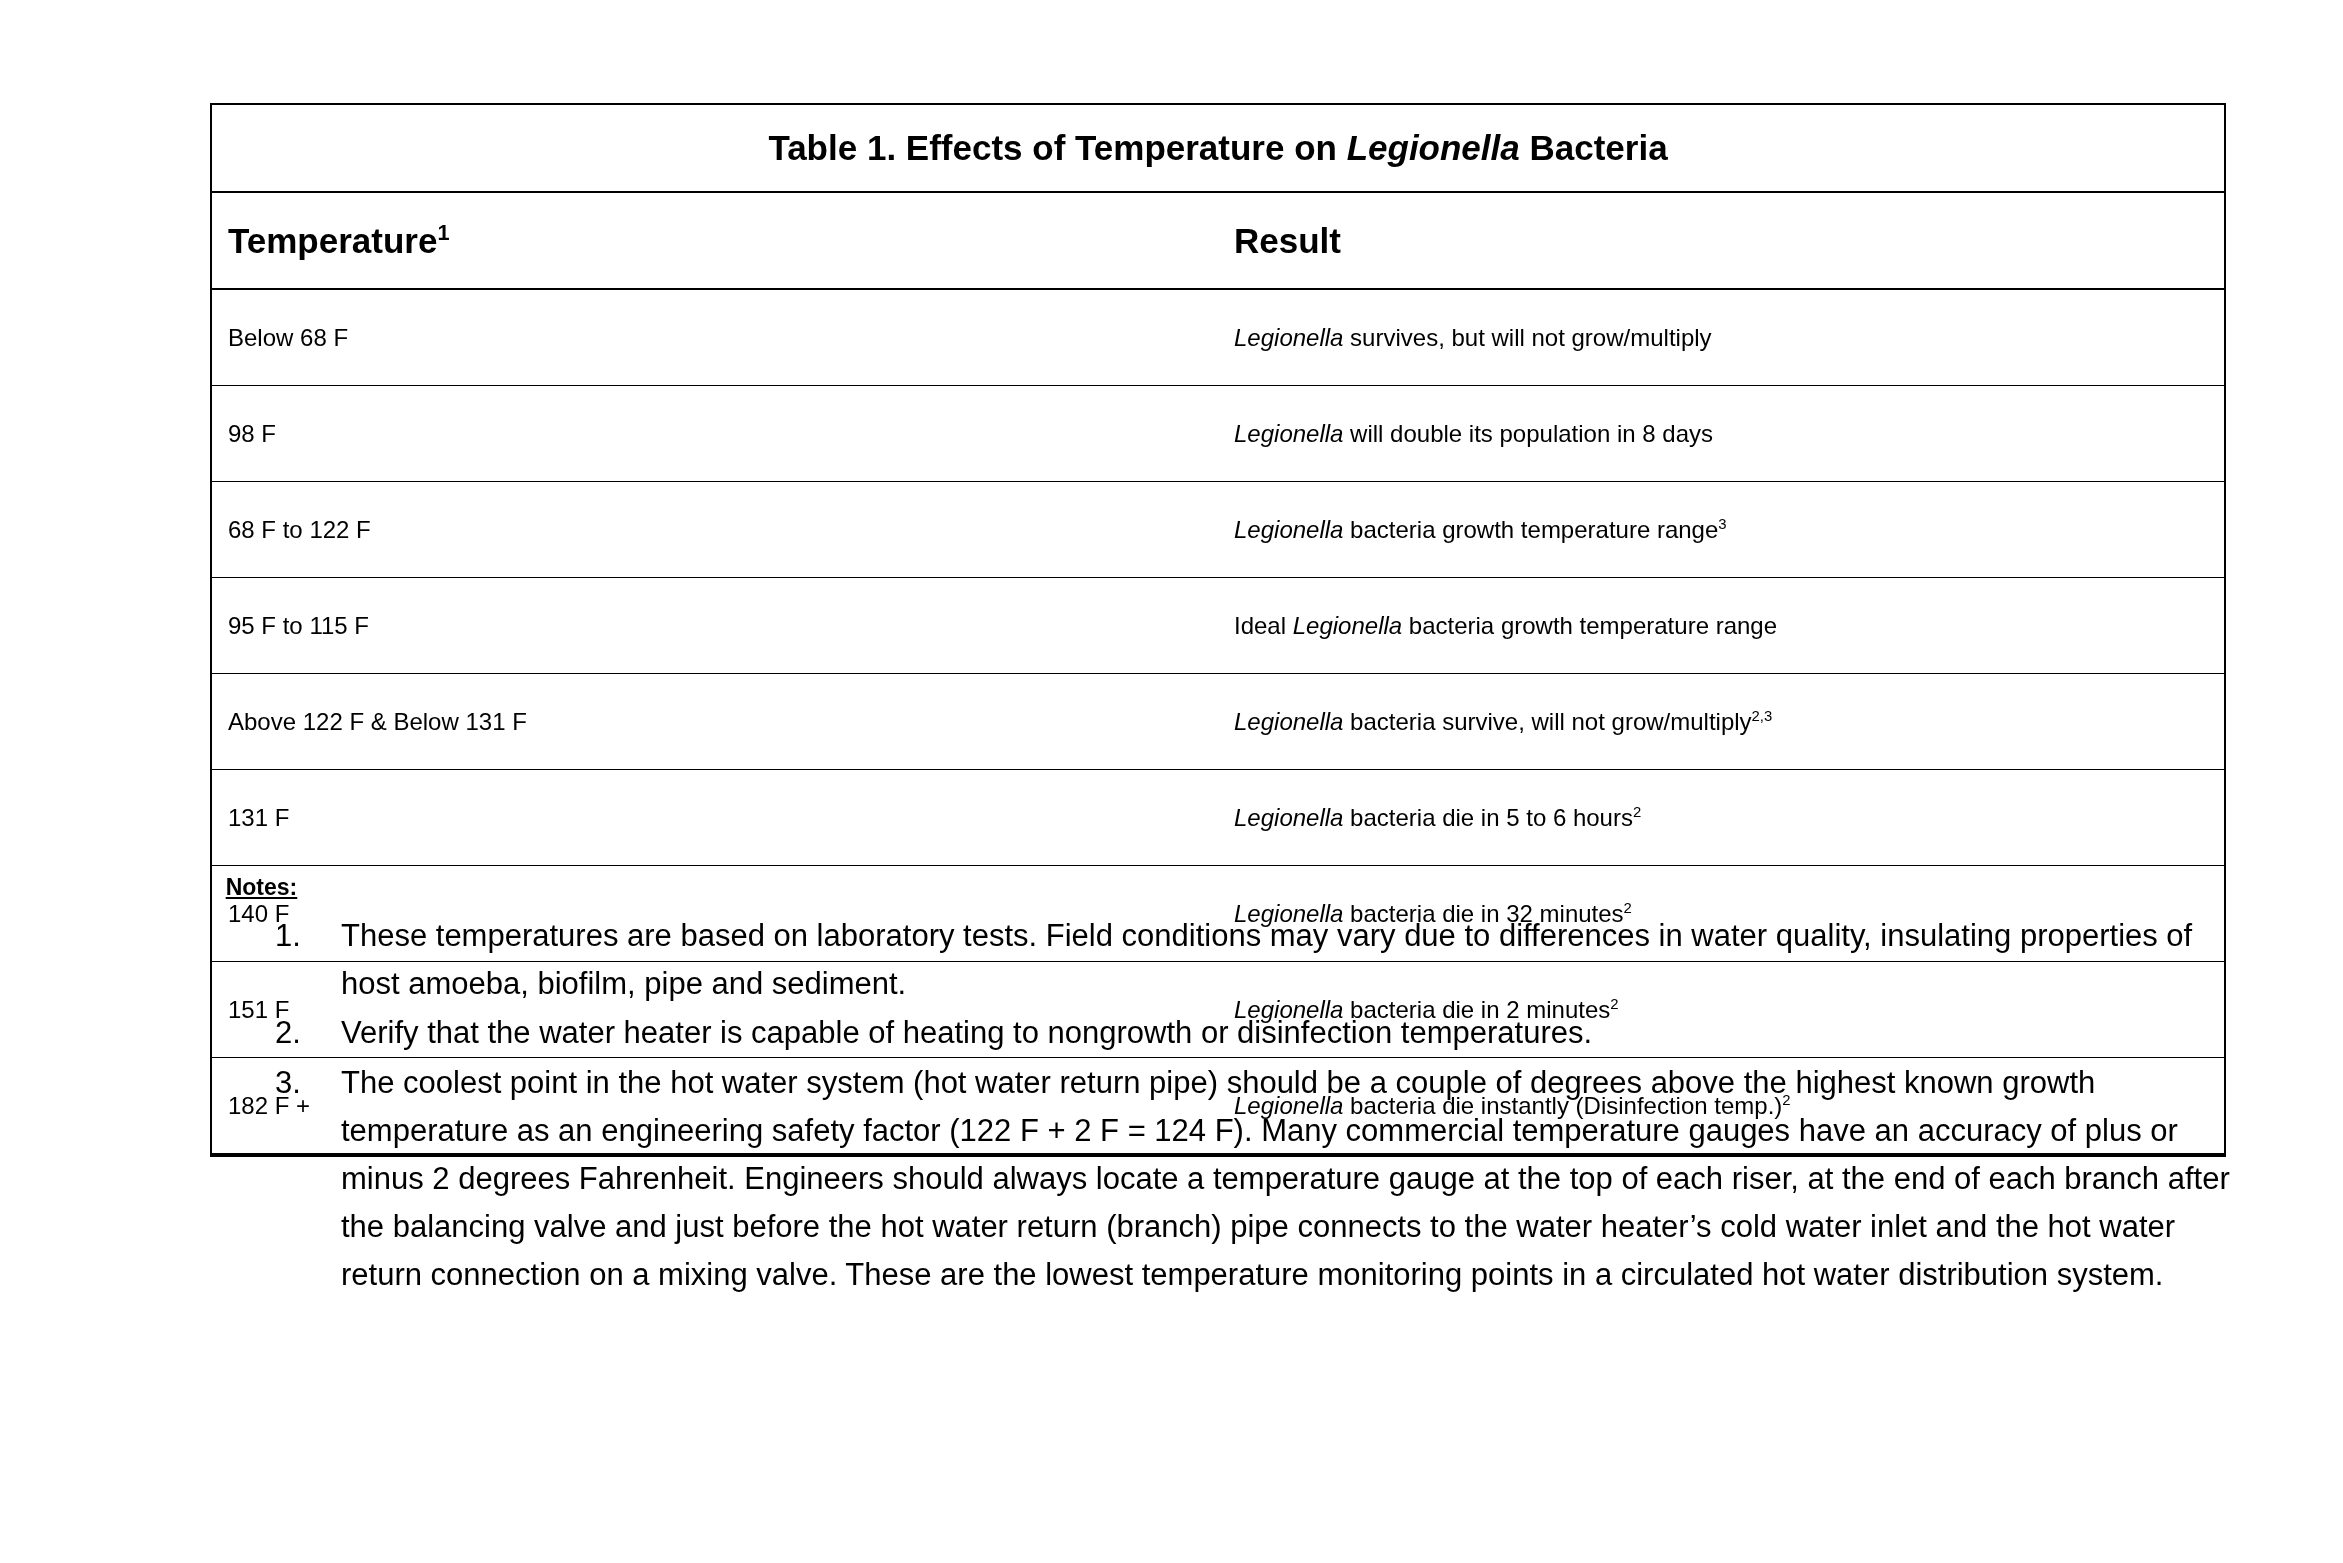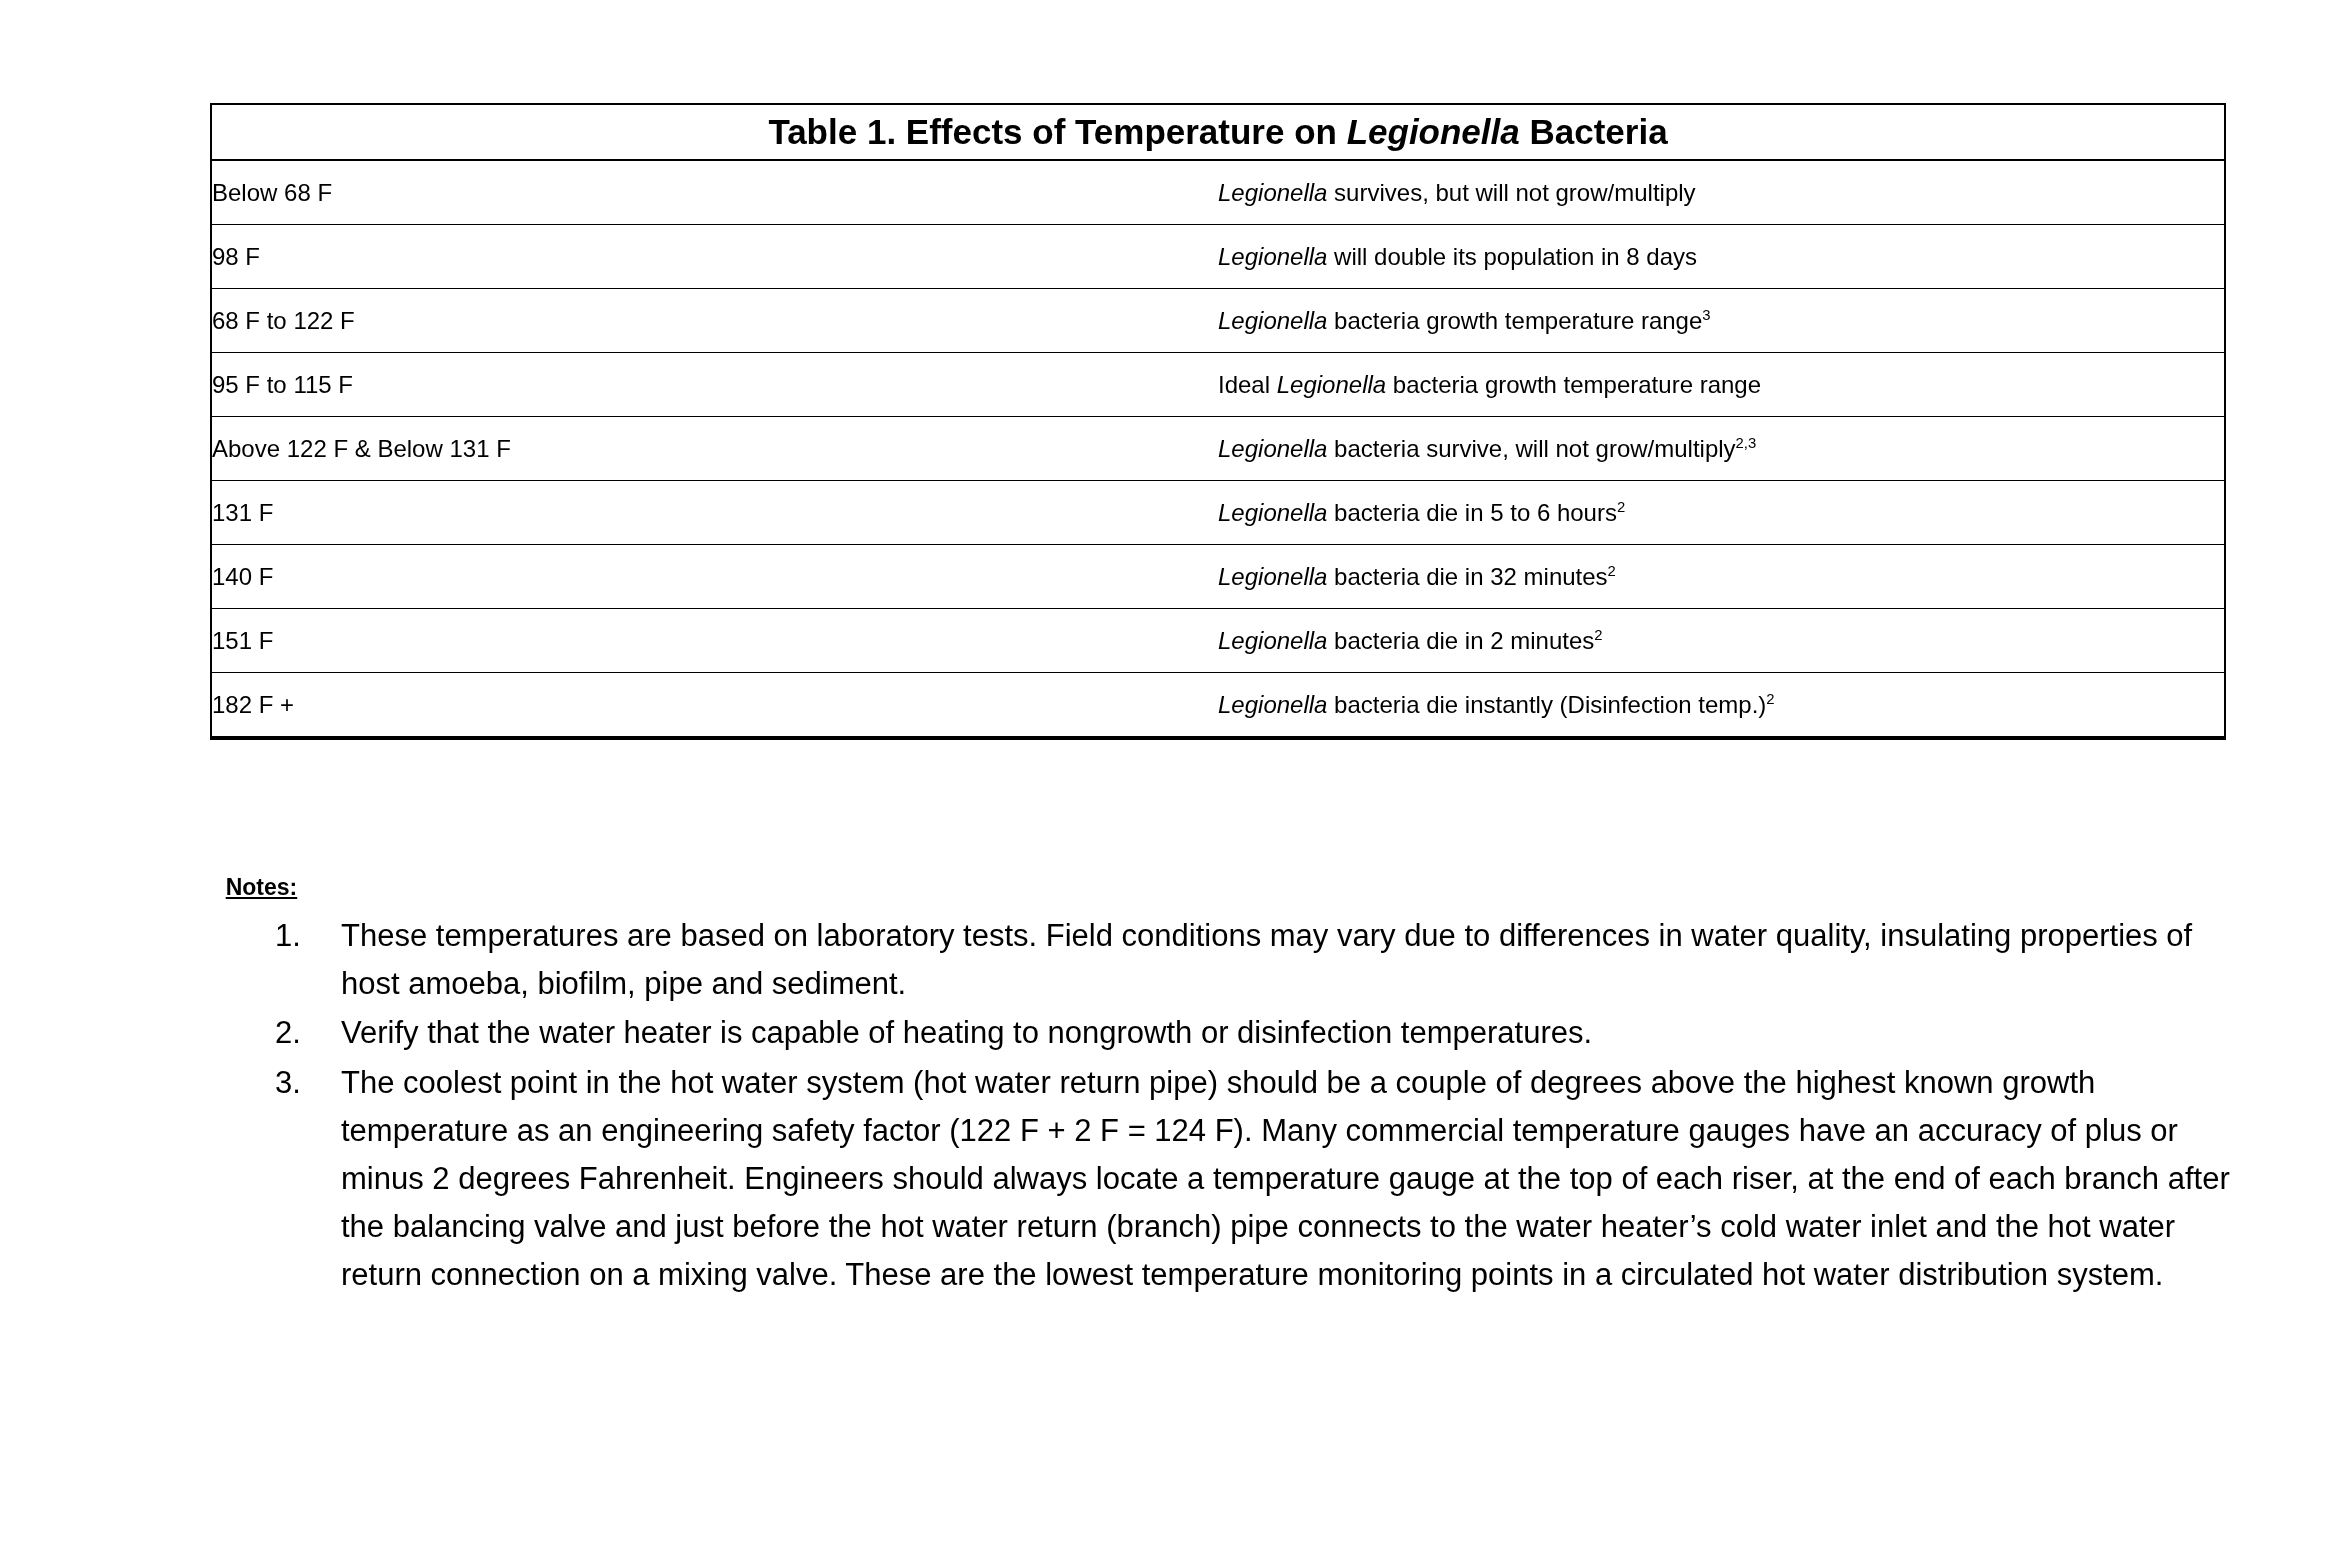--- a/index.html
+++ b/index.html
@@ -32,21 +32,21 @@
     width: 100%;
     border-collapse: collapse;
     table-layout: fixed;
     border-left: 2.8px solid #000;
     border-right: 2.8px solid #000;
     border-top: 2.8px solid #000;
     border-bottom: 4.6px solid #000;
   }
   table.legionella td {
     border-bottom: 1.8px solid #000;
-    padding: 0;
+    padding: 16px;
     vertical-align: middle;
   }
   table.legionella tr:last-child td {
     border-bottom: none;
   }
 
   .title-cell {
     text-align: center;
     font-weight: bold;
     font-size: 35px;
@@ -128,20 +128,28 @@
 <div class="page">
 
   <div class="table-wrap">
     <table class="legionella">
       <tbody>
         <tr>
           <td class="title-cell" colspan="2">
             <span>Table 1. Effects of Temperature on </span><i class="sp">Legionella</i><span> Bacteria</span>
           </td>
         </tr>
+        <tr>
+          <td class="head-cell col-temp pad-l">
+            <span>Temperature</span><sup class="sup">1</sup>
+          </td>
+          <td class="head-cell col-res pad-r">
+            <span>Result</span>
+          </td>
+        </tr>
 
         <tr>
           <td class="data-cell col-temp pad-l">Below 68 F</td>
           <td class="data-cell col-res pad-r"><span></span><i class="sp">Legionella</i><span> survives, but will not grow/multiply</span><sup class="sup"></sup></td>
         </tr>
         <tr>
           <td class="data-cell col-temp pad-l">98 F</td>
           <td class="data-cell col-res pad-r"><span></span><i class="sp">Legionella</i><span> will double its population in 8 days</span><sup class="sup"></sup></td>
         </tr>
         <tr>

